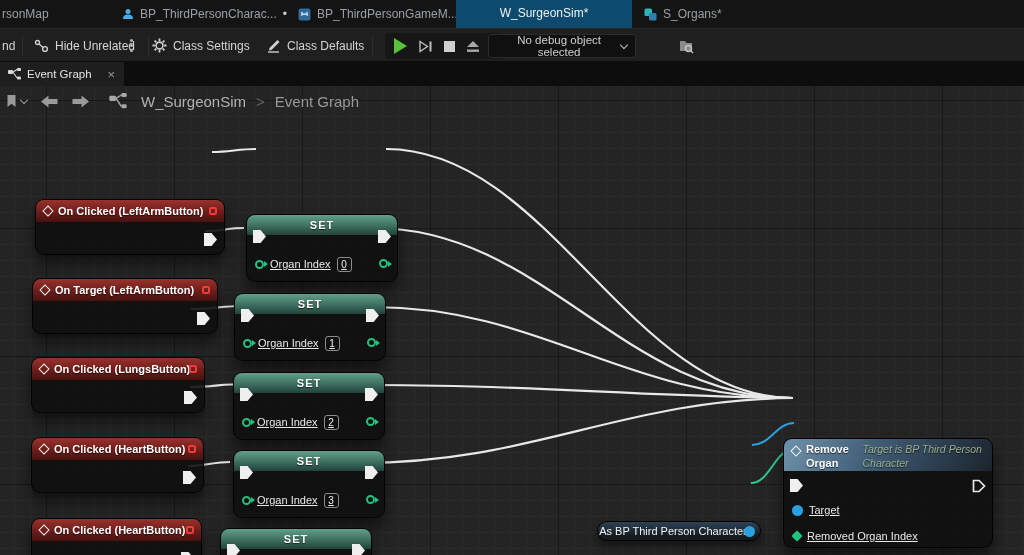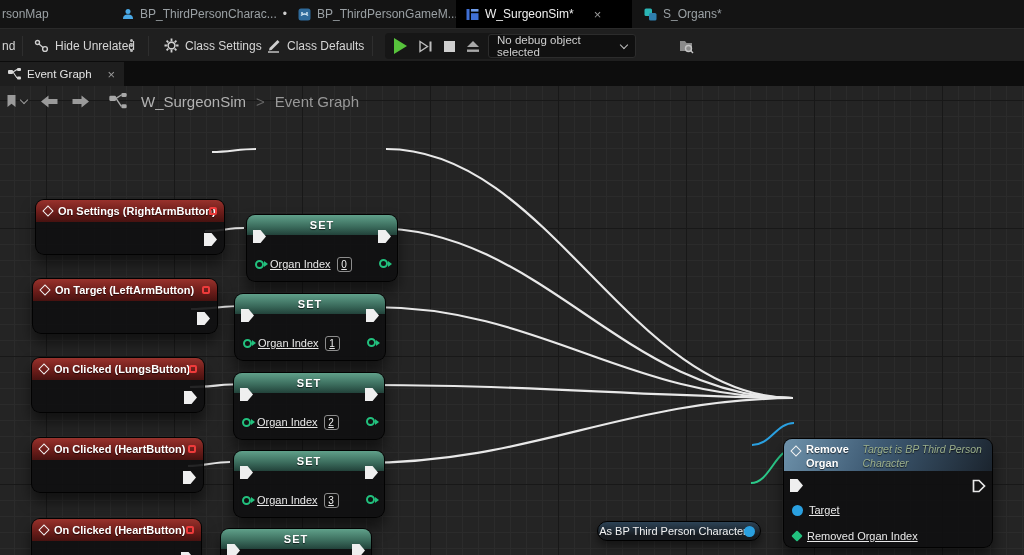--- a/index.html
+++ b/index.html
@@ -4,30 +4,30 @@
 <style>
   * { margin:0; padding:0; box-sizing:border-box; }
   html,body { width:1024px; height:555px; overflow:hidden; background:#141414;
     font-family:"Liberation Sans","DejaVu Sans",sans-serif; }
   #app { position:relative; width:1024px; height:407px; }
 
   
   .tabbar { position:relative; height:28px; background:#141414; }
   .tabbar .tab { position:absolute; top:0; height:28px; display:flex; align-items:center;
     gap:6px; font-size:12px; color:#9aa0a4; padding:0 10px; }
-  .tabbar .tab.active { background:#000000; color:#f0f0f0; }
+  .tabbar .tab.active { background:#0c4a6e; color:#f0f0f0;flex-direction:column; }
   .tab-close { color:#9a9a9a; font-size:13px; margin-left:14px; cursor:default; }
   .mod-dot { color:#cfcfcf; font-size:12px; }
 
   .icon-person { width:12px; height:12px; display:inline-block; }
   .icon-sq { width:13px; height:13px; display:inline-block; }
 
   
   .toolbar { position:relative; height:34px; background:#1f1f1f; border-top:1px solid #2a2a2a;
-    border-bottom:1px solid #0c0c0c; }
+    border-bottom:1px solid #0c0c0c;text-align:center; }
   .toolbar .titem { position:absolute; top:0; height:33px; display:flex; align-items:center;
     gap:6px; color:#d6d6d6; font-size:12px; }
   .vdots { display:inline-flex; flex-direction:column; gap:2px; }
   .vdots i { width:3px; height:3px; border-radius:50%; background:#b9b9b9; }
   .tsep { position:absolute; top:7px; width:1px; height:20px; background:#121212; border-right:1px solid #2e2e2e; }
   .playgroup { position:absolute; left:385px; top:4px; width:118px; height:26px; background:#161616;
     border-radius:4px; display:flex; align-items:center; gap:11px; padding:0 9px; }
   .play-tri { width:0; height:0; border-left:13px solid #57c33c; border-top:8px solid transparent;
     border-bottom:8px solid transparent; }
   .stop-sq { width:11px; height:11px; background:#cfcfcf; }
@@ -150,21 +150,21 @@
     </div>
     <div class="titem" style="left:130px">
       <span class="vdots">
           <i></i>
           <i></i>
           <i></i>
         </span>
     </div>
     <div class="tsep" style="left:148px"></div>
 
-    <div class="titem" style="left:164px">
+    <div class="titem" style="left:152px">
       <svg width="15" height="15" viewBox="0 0 15 15">
         <circle cx="7.5" cy="7.5" r="3.4" fill="none" stroke="#cfcfcf" stroke-width="1.6"></circle>
         <g stroke="#cfcfcf" stroke-width="1.8">
           <path d="M7.5 0.5 v2.4 M7.5 12.1 v2.4 M0.5 7.5 h2.4 M12.1 7.5 h2.4 M2.6 2.6 l1.7 1.7 M10.7 10.7 l1.7 1.7 M12.4 2.6 l-1.7 1.7 M4.3 10.7 l-1.7 1.7"></path>
         </g>
       </svg>
       <span>Class Settings</span>
     </div>
 
     <div class="titem" style="left:266px">
@@ -259,21 +259,21 @@
         <path d="M373,299 C541,299 625,310 793,312"></path>
         <path d="M360,377 C533,377 620,314 793,312"></path>
       </g>
       <path d="M752,359 C771,359 776,337 794,337" fill="none" stroke="#2aa0e0" stroke-width="2"></path>
       <path d="M751,397 C770,397 775,363 794,363" fill="none" stroke="#2bc98a" stroke-width="2"></path>
     </svg>
 
     <div class="node ev" style="left:35px;top:113px;width:190px;height:56px">
       <div class="nhead">
         <span class="diamond"></span>
-        <span>On Settings (RightArmButton)</span>
+        <span>On Clicked (LeftArmButton)</span>
       </div>
       <span class="delegate"></span>
       <span class="pin-exec" style="right:7px;top:33px"></span>
     </div>
     <div class="node ev" style="left:32px;top:192px;width:186px;height:56px">
       <div class="nhead">
         <span class="diamond"></span>
         <span>On Target (LeftArmButton)</span>
       </div>
       <span class="delegate"></span>

